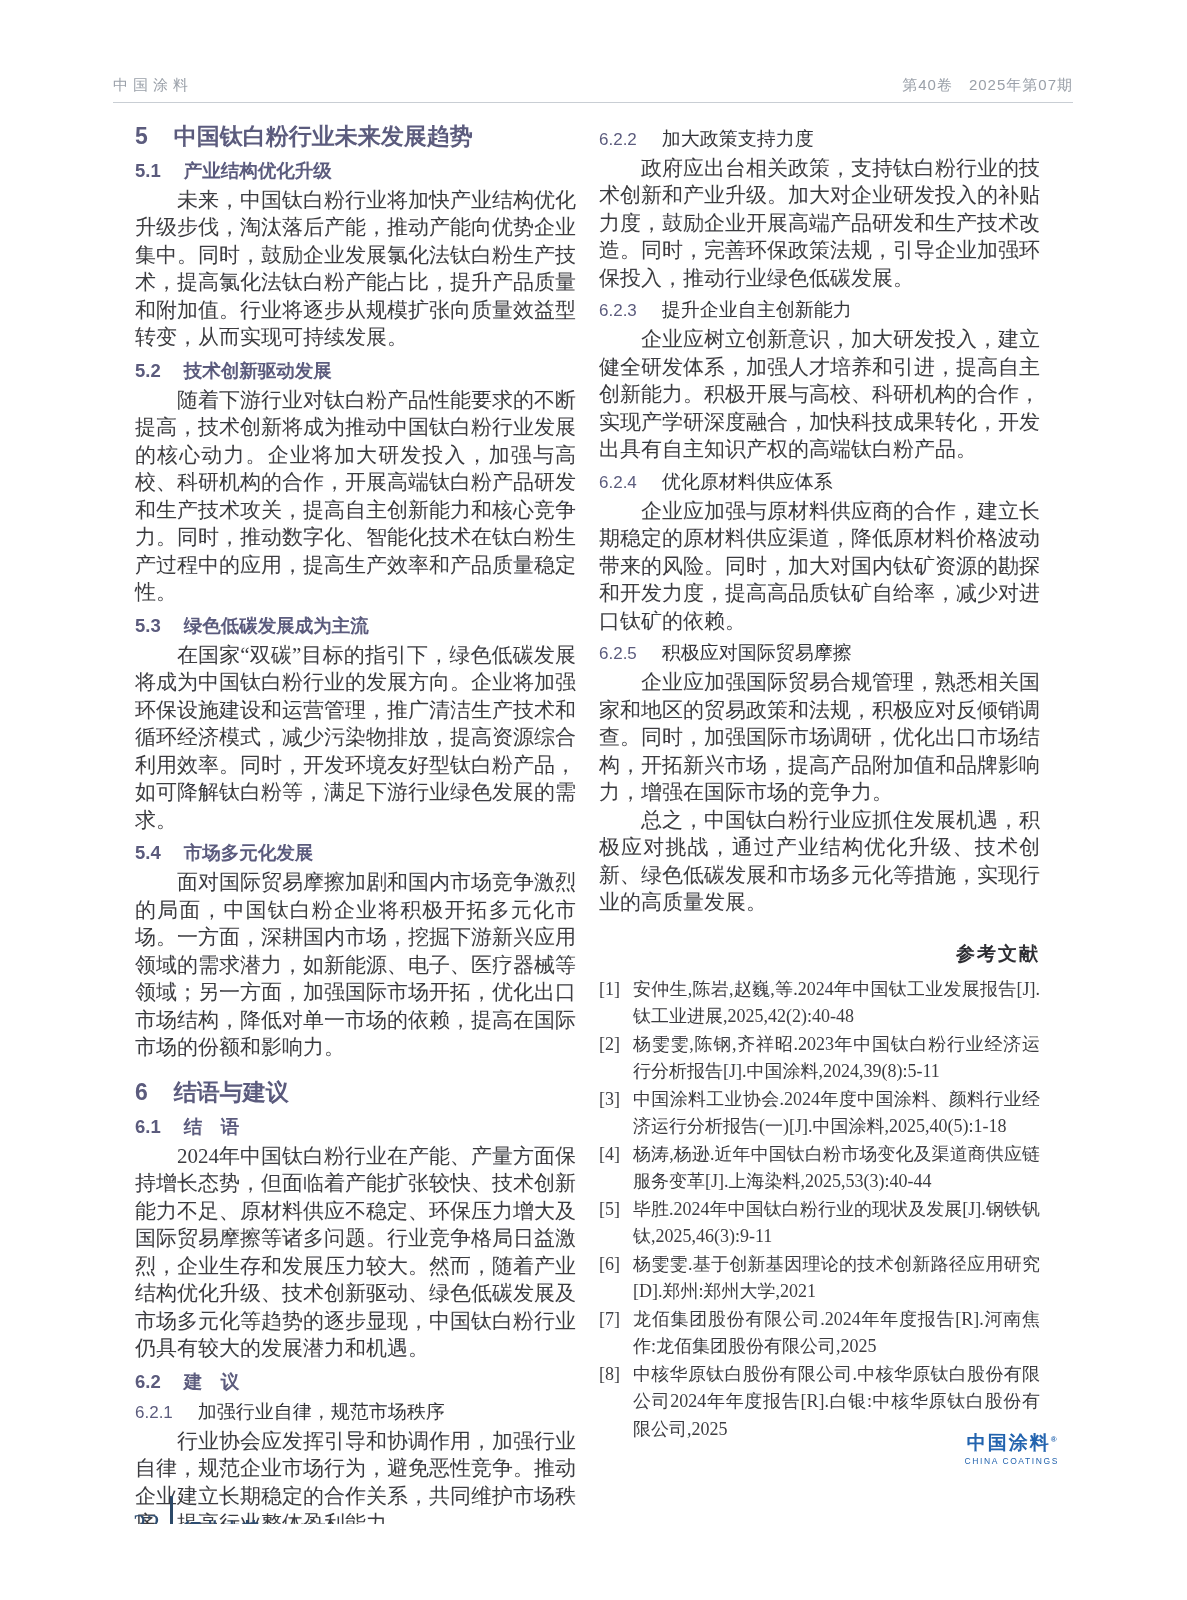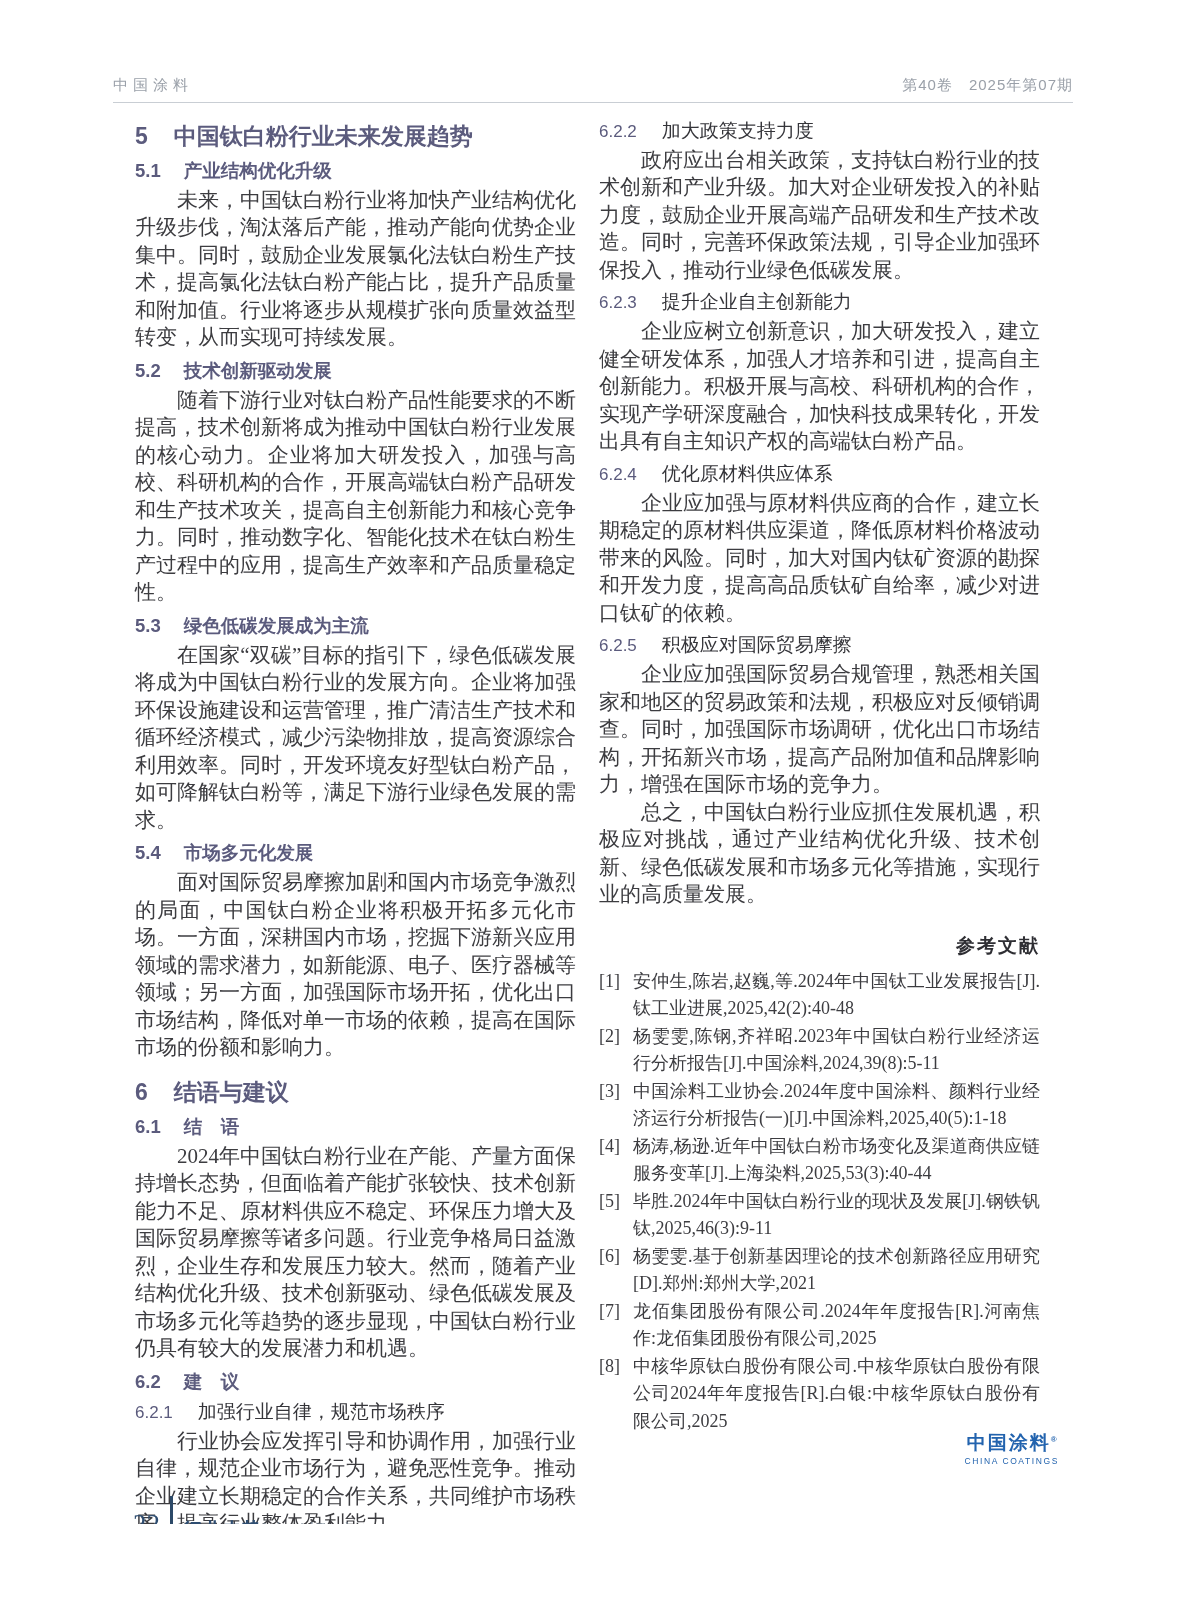--- a/index.html
+++ b/index.html
@@ -127,21 +127,21 @@
       <h3 class="subsub">
         <span class="num">6.2.1</span>
         <span class="t">加强行业自律，规范市场秩序</span>
       </h3>
       <p class="body">行业协会应发挥引导和协调作用，加强行业自律，规范企业市场行为，避免恶性竞争。推动企业建立长期稳定的合作关系，共同维护市场秩序，提高行业整体盈利能力。</p>
 
     </section>
 
     <section class="col">
 
-      <h3 class="subsub" style="margin-top:2px;">
+      <h3 class="subsub" style="margin-top:10px;">
         <span class="num">6.2.2</span>
         <span class="t">加大政策支持力度</span>
       </h3>
       <p class="body">政府应出台相关政策，支持钛白粉行业的技术创新和产业升级。加大对企业研发投入的补贴力度，鼓励企业开展高端产品研发和生产技术改造。同时，完善环保政策法规，引导企业加强环保投入，推动行业绿色低碳发展。</p>
 
       <h3 class="subsub">
         <span class="num">6.2.3</span>
         <span class="t">提升企业自主创新能力</span>
       </h3>
       <p class="body">企业应树立创新意识，加大研发投入，建立健全研发体系，加强人才培养和引进，提高自主创新能力。积极开展与高校、科研机构的合作，实现产学研深度融合，加快科技成果转化，开发出具有自主知识产权的高端钛白粉产品。</p>

